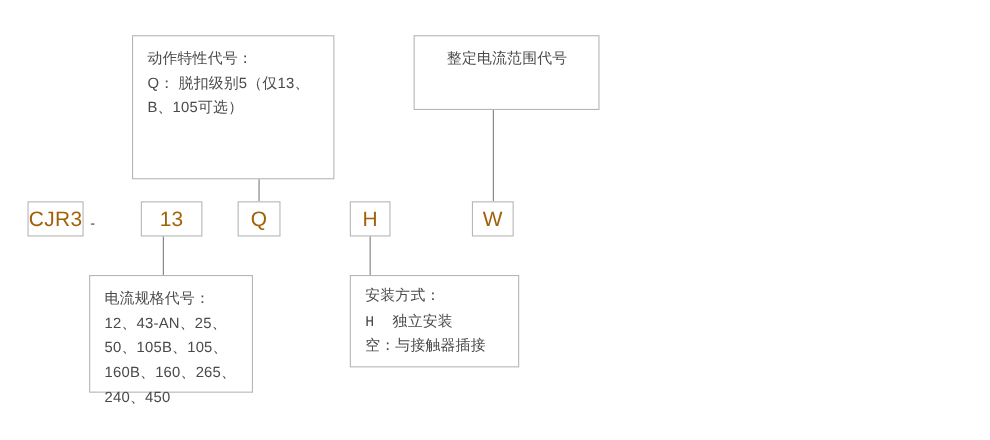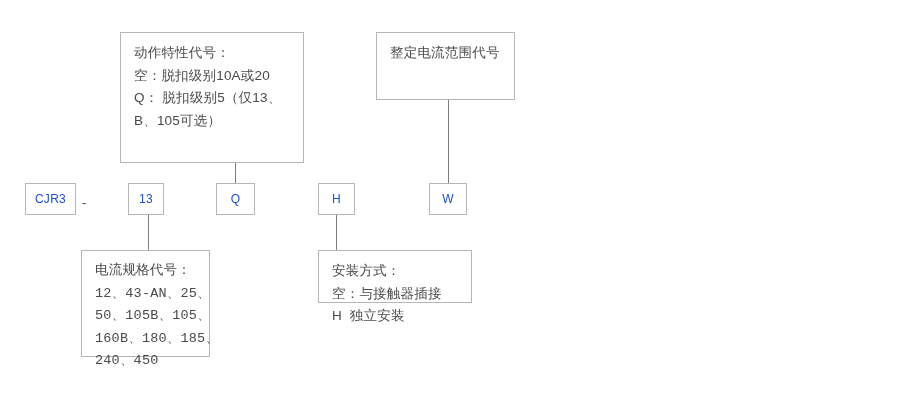--- a/index.html
+++ b/index.html
@@ -33,24 +33,24 @@
     white-space: pre;
     letter-spacing: 0.2px;
   }
   
   .code-box {
     display: flex;
     align-items: center;
     justify-content: center;
   }
   .code-box .code-label {
-    font-size: 12px;
+    font-size: 19px;
     line-height: 1;
     letter-spacing: 0.3px;
-    color: #1d4ed8;
+    color: #a16207;
   }
   
   .vline {
     position: absolute;
     width: 1px;
     background: #7d7d7d;
   }
   .dash {
     position: absolute;
     font-size: 13.5px;
@@ -58,66 +58,65 @@
     color: #4a4a4a;
   }
 </style>
 </head>
 <body>
 
 <div id="canvas">
 
   <div class="box note" style="left:120px; top:32px; width:184px; height:131px;">
     <div class="line">动作特性代号：</div>
-    <div class="line">空：脱扣级别10A或20</div>
     <div class="line">Q： 脱扣级别5（仅13、</div>
     <div class="line">B、105可选）</div>
   </div>
 
-  <div class="box note" style="left:376px; top:32px; width:139px; height:68px;">
+  <div class="box note" style="left:376px; top:32px; width:169px; height:68px;text-align:center;">
     <div class="line">整定电流范围代号</div>
   </div>
 
   <div class="vline" style="left:235px; top:163px; height:20px;"></div>
 
   <div class="vline" style="left:448px; top:100px; height:83px;"></div>
 
   <div class="box code-box" style="left:25px; top:183px; width:51px; height:32px;">
     <span class="code-label">CJR3</span>
   </div>
 
   <span class="dash" style="left:82px; top:196px;">-</span>
 
-  <div class="box code-box" style="left:128px; top:183px; width:36px; height:32px;">
+  <div class="box code-box" style="left:128px; top:183px; width:56px; height:32px;">
     <span class="code-label">13</span>
   </div>
 
   <div class="box code-box" style="left:216px; top:183px; width:39px; height:32px;">
     <span class="code-label">Q</span>
   </div>
 
   <div class="box code-box" style="left:318px; top:183px; width:37px; height:32px;">
     <span class="code-label">H</span>
   </div>
 
   <div class="box code-box" style="left:429px; top:183px; width:38px; height:32px;">
     <span class="code-label">W</span>
   </div>
 
   <div class="vline" style="left:148px; top:215px; height:36px;"></div>
 
   <div class="vline" style="left:336px; top:215px; height:36px;"></div>
 
-  <div class="box note" style="left:81px; top:250px; width:129px; height:107px;font-family:Liberation Mono, monospace;">
+  <div class="box note" style="left:81px; top:250px; width:149px; height:107px;">
     <div class="line">电流规格代号：</div>
     <div class="line">12、43-AN、25、</div>
     <div class="line">50、105B、105、</div>
-    <div class="line">160B、180、185、</div>
+    <div class="line">160B、160、265、</div>
     <div class="line">240、450</div>
   </div>
 
-  <div class="box note" style="left:318px; top:250px; width:154px; height:53px;">
+  <div class="box note" style="left:318px; top:250px; width:154px; height:84px;font-family:Liberation Mono, monospace;">
     <div class="line">安装方式：</div>
+    <div class="line">H  独立安装</div>
     <div class="line">空：与接触器插接</div>
-    <div class="line">H  独立安装</div>
   </div>
 
 </div>
 
 </body></html>

